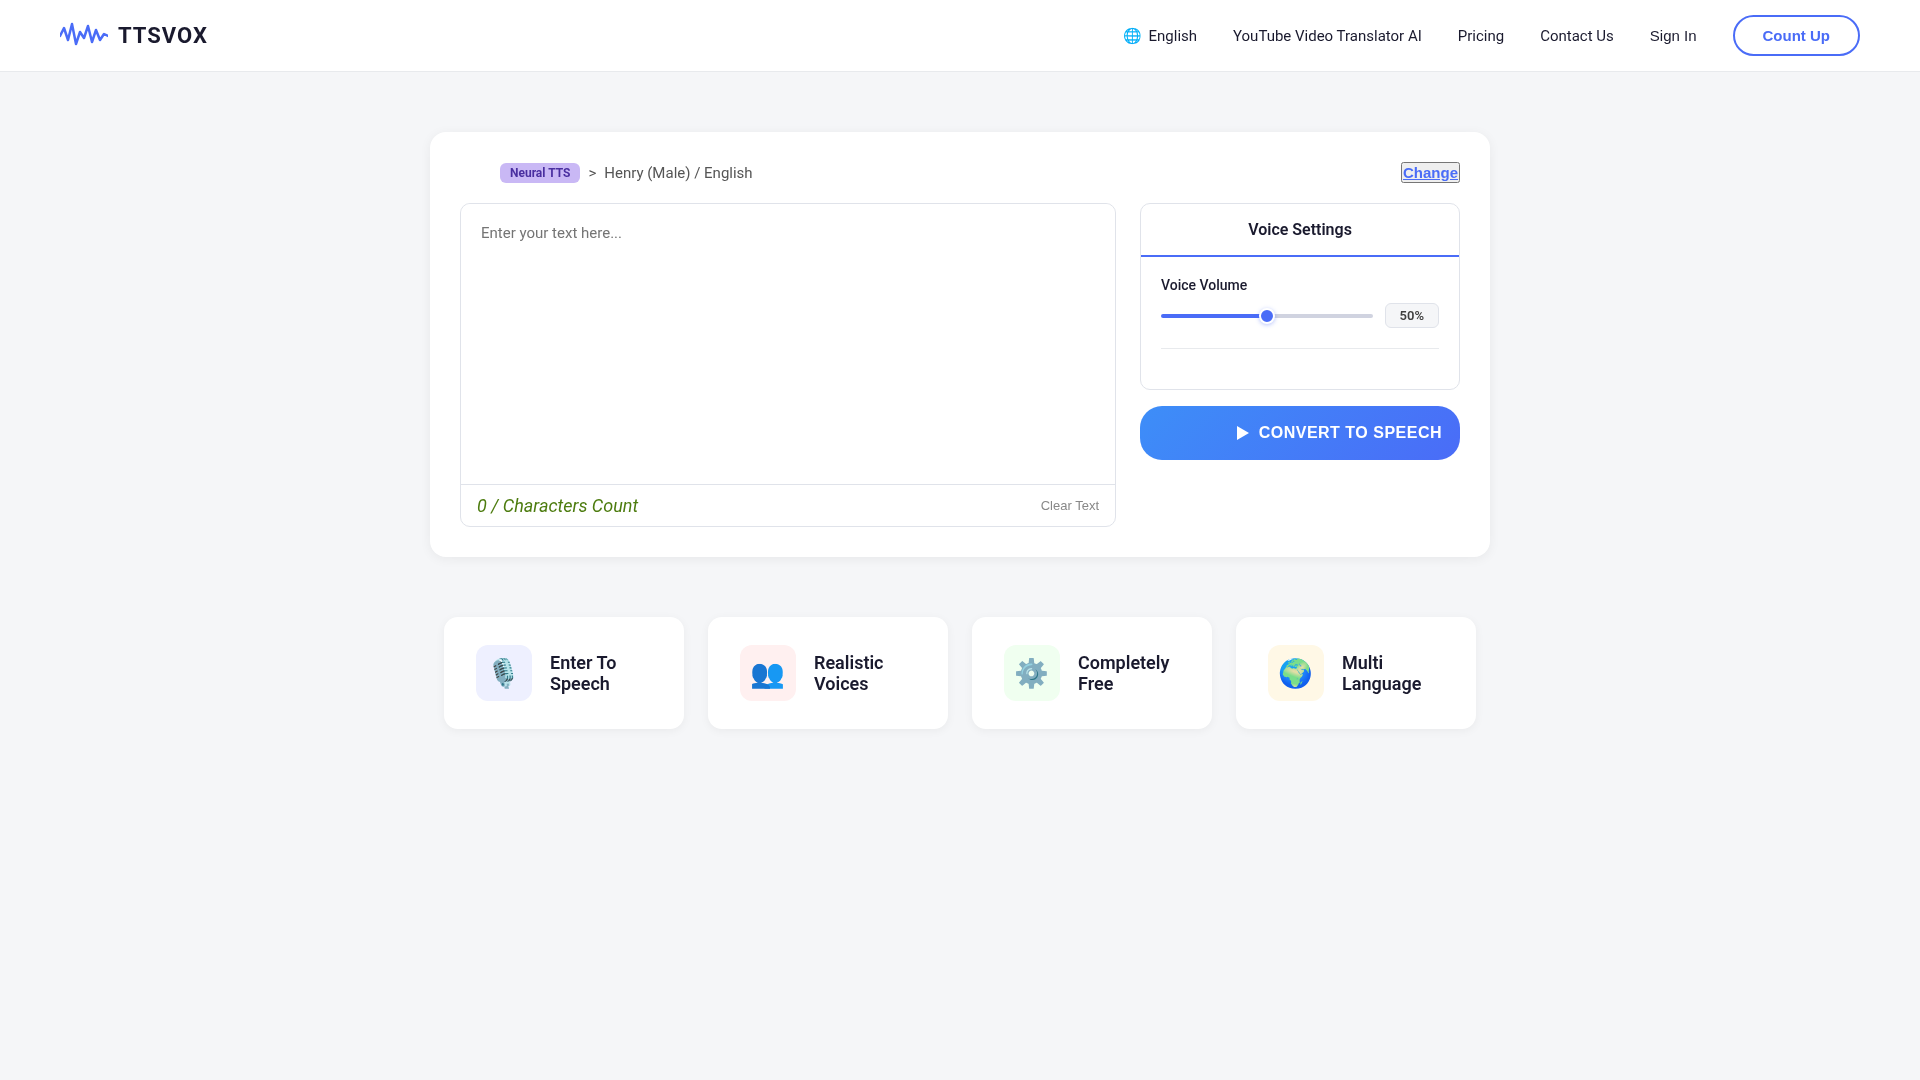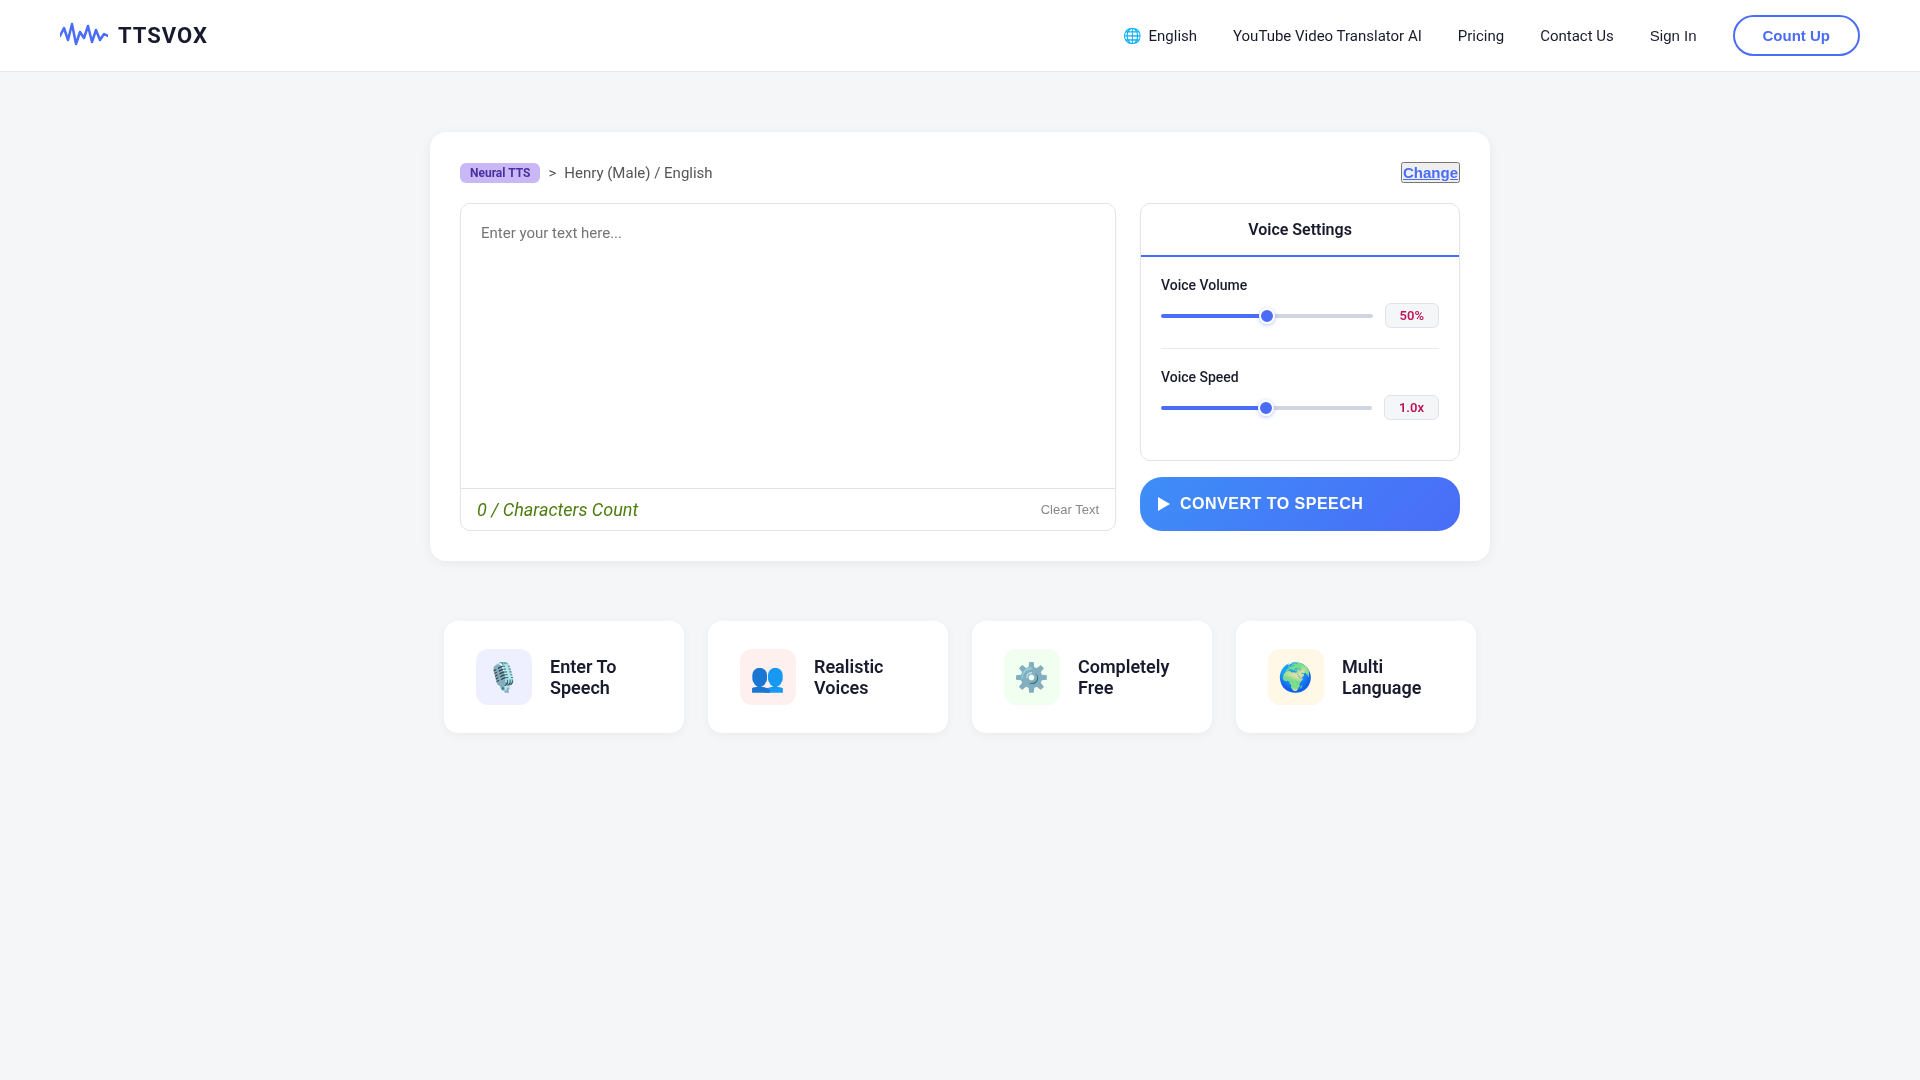--- a/index.html
+++ b/index.html
@@ -105,20 +105,21 @@
       font-size: 15px;
       color: #555;
     }
     .badge-neural {
       background: #c9b8f5;
       color: #4a2fa0;
       font-size: 12px;
       font-weight: 700;
       padding: 3px 10px;
       border-radius: 6px;
+      margin-left: 40px;
     }
     .voice-bar-change {
       color: #4a6cf7;
       font-size: 15px;
       font-weight: 600;
       cursor: pointer;
       text-decoration: underline;
     }
 
     
@@ -257,41 +258,41 @@
       border: 2px solid #fff;
       box-shadow: 0 1px 4px rgba(74,108,247,0.4);
     }
     .slider-value {
       background: #f5f6f8;
       border: 1px solid #e0e3ea;
       border-radius: 6px;
       padding: 4px 14px;
       font-size: 13px;
       font-weight: 600;
-      color: #be185d;
+      color: #404040;
       min-width: 52px;
       text-align: center;
     }
     .divider { height: 1px; background: #e8eaed; margin: 4px 0 20px; }
 
     
     .convert-btn {
       background: linear-gradient(135deg, #3d8ef8 0%, #4a6cf7 100%);
       color: #fff;
       border: none;
       border-radius: 22px;
       padding: 18px;
       width: 100%;
       font-size: 16px;
       font-weight: 700;
       letter-spacing: 0.5px;
       cursor: pointer;
       display: flex;
       align-items: center;
-      justify-content: flex-start;
+      justify-content: flex-end;
       gap: 10px;
     }
     .play-icon {
       width: 0;
       height: 0;
       border-style: solid;
       border-width: 7px 0 7px 12px;
       border-color: transparent transparent transparent #fff;
     }
 
@@ -391,27 +392,20 @@
             <div class="slider-group">
               <div class="slider-label">Voice Volume</div>
               <div class="slider-row">
                 <input type="range" min="0" max="100" value="50" style="background: linear-gradient(to right, rgb(74, 108, 247) 50%, rgb(208, 211, 224) 50%);">
                 <div class="slider-value">50%</div>
               </div>
             </div>
 
             <div class="divider"></div>
 
-            <div class="slider-group">
-              <div class="slider-label">Voice Speed</div>
-              <div class="slider-row">
-                <input type="range" min="0" max="100" value="50" style="background: linear-gradient(to right, rgb(74, 108, 247) 50%, rgb(208, 211, 224) 50%);">
-                <div class="slider-value">1.0x</div>
-              </div>
-            </div>
 
           </div>
         </div>
 
         <button class="convert-btn">
           <div class="play-icon"></div>
           <span>CONVERT TO SPEECH</span>
         </button>
       </div>
 

